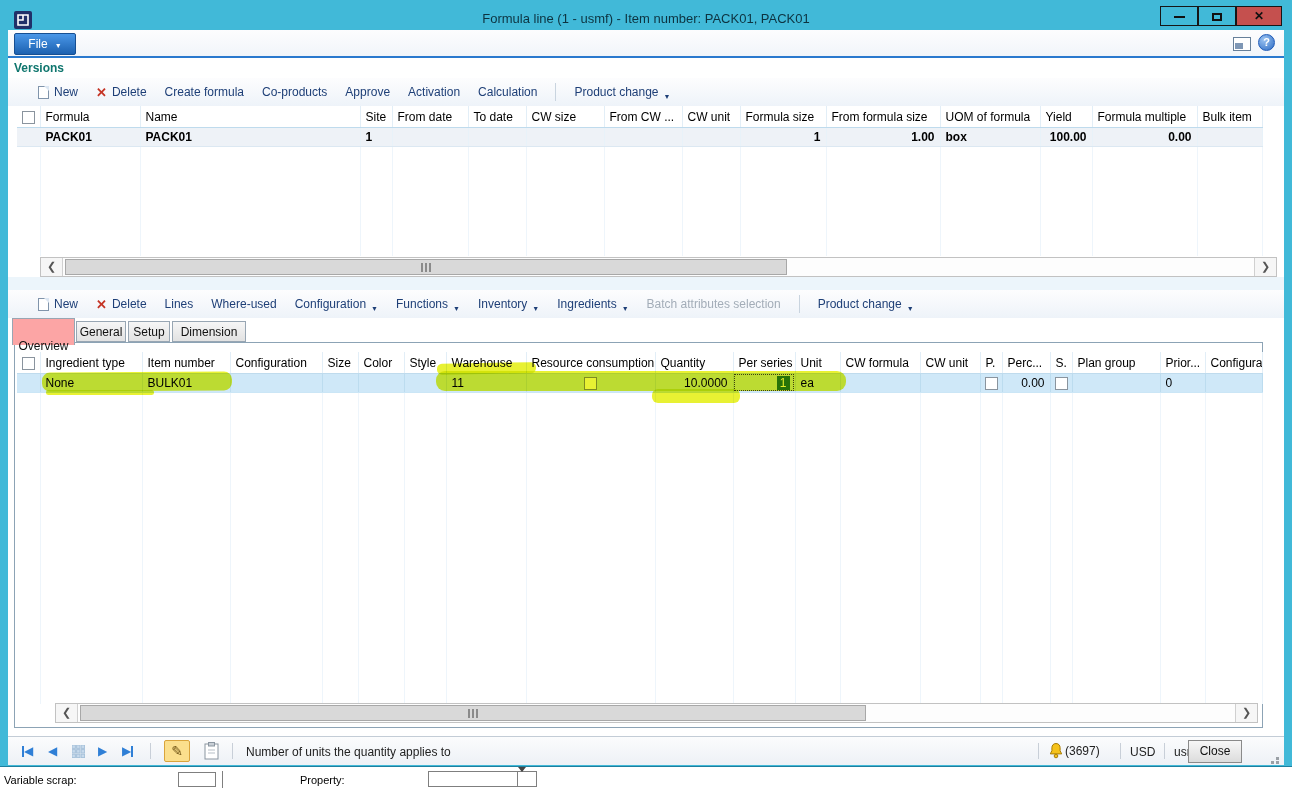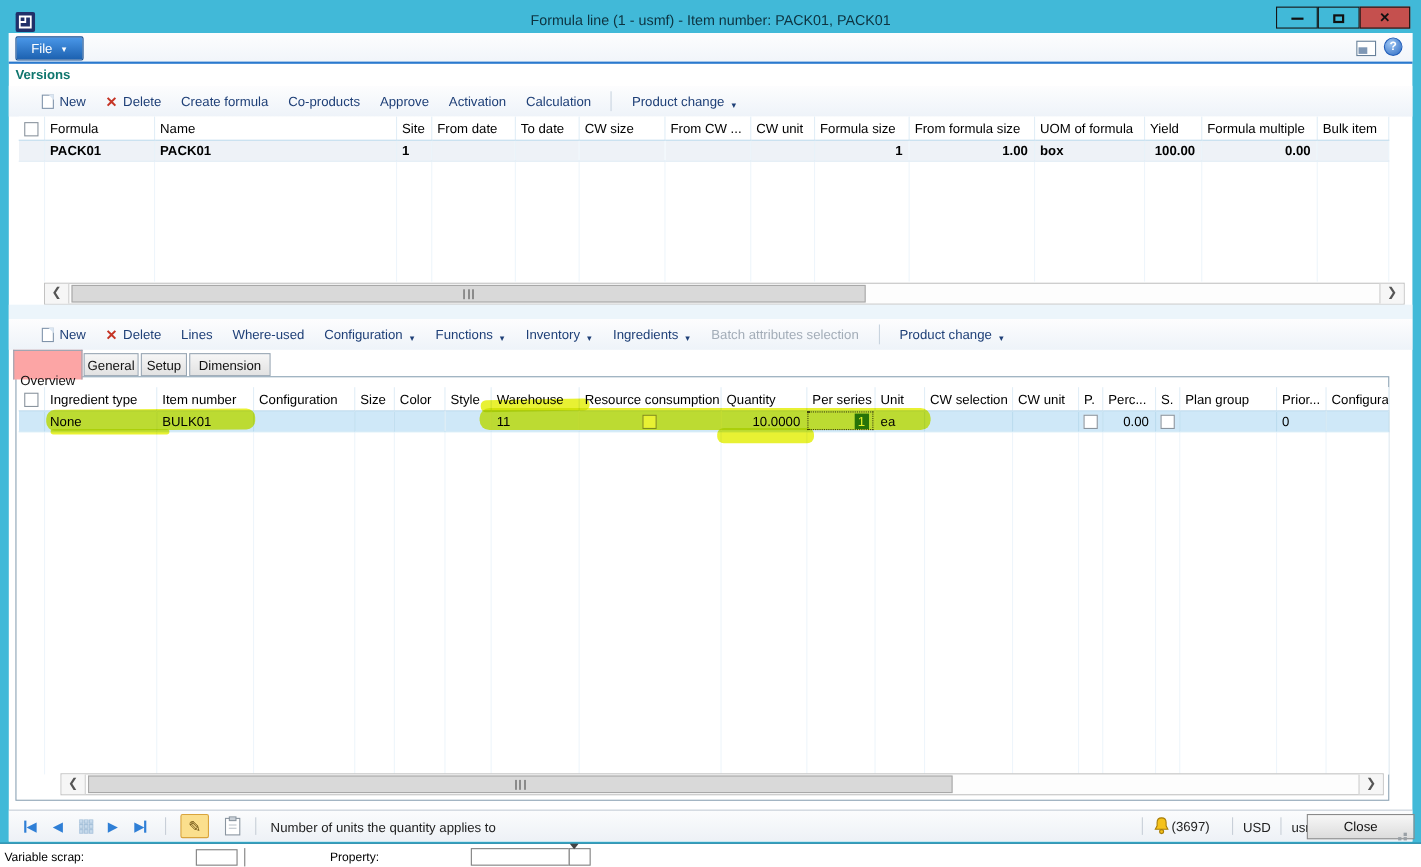--- a/index.html
+++ b/index.html
@@ -62,21 +62,21 @@
 
   
   .hl { position:absolute; background:#e3ee00; opacity:.8; mix-blend-mode:multiply; pointer-events:none; }
 
   
   .statusbar { position:absolute; left:8px; top:736px; width:1276px; height:29px; border-top:1px solid #c3ccd6; background:linear-gradient(#fbfcfd,#edf1f6); }
   .nav-glyph { color:#2f7fd6; font-size:12px; }
   .nav-bar { display:inline-block; width:2px; height:11px; background:#2f7fd6; vertical-align:middle; }
   .pencil-btn { position:absolute; left:156px; top:3px; width:26px; height:22px; background:#fbdf8d; border:1px solid #d9a43c; border-radius:2px; text-align:center; line-height:20px; font-size:14px; color:#6b4f10; }
   .sb-sep { position:absolute; top:6px; width:1px; height:16px; background:#c8cfd8; }
-  .close-btn { position:absolute; left:1180px; top:3px; width:98px; height:23px; background:linear-gradient(#f7f7f7,#dcdcdc); border:1px solid #8a8a8a; text-align:center; line-height:21px; color:#111; }
+  .close-btn { position:absolute; left:1180px; top:3px; width:54px; height:23px; background:linear-gradient(#f7f7f7,#dcdcdc); border:1px solid #8a8a8a; text-align:center; line-height:21px; color:#111; }
   .grip-dot { position:absolute; width:3px; height:3px; background:#9aa0a6; }
 
   
   .bstrip { position:absolute; left:0; top:771px; width:1292px; height:17px; background:#fff; color:#000; font-size:11px; }
   .bstrip .vline { position:absolute; top:0; width:1px; height:17px; background:#7f7f7f; }
   .bfield { position:absolute; border:1px solid #7f7f7f; background:#fff; }
   .tri-down { width:0; height:0; border-left:4px solid transparent; border-right:4px solid transparent; border-top:5px solid #444; margin:5px auto 0; }
   .speck { position:absolute; top:0; height:4px; }
 </style>
 </head>
@@ -316,21 +316,21 @@
       <th>Item number</th>
       <th>Configuration</th>
       <th>Size</th>
       <th>Color</th>
       <th>Style</th>
       <th>Warehouse</th>
       <th>Resource consumption</th>
       <th class="r">Quantity</th>
       <th class="r">Per series</th>
       <th>Unit</th>
-      <th class="r">CW selection</th>
+      <th class="r">CW formula</th>
       <th>CW unit</th>
       <th>P.</th>
       <th class="r">Perc...</th>
       <th>S.</th>
       <th>Plan group</th>
       <th class="r">Prior...</th>
       <th>Configuration</th>
     </tr>
     <tr class="sel-blue">
       <td></td>

